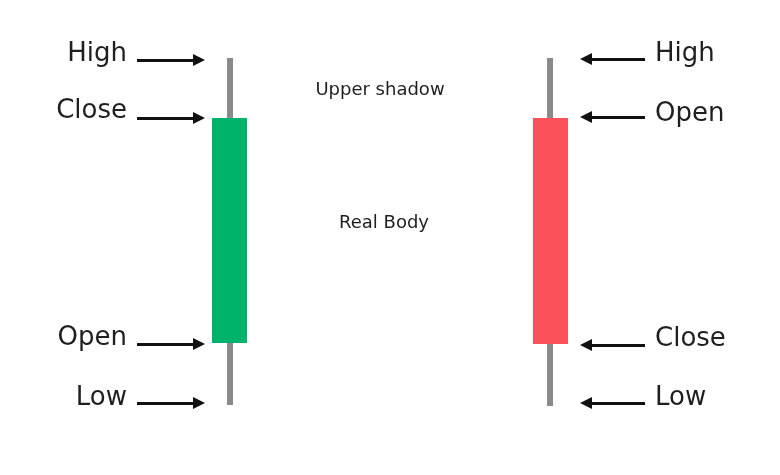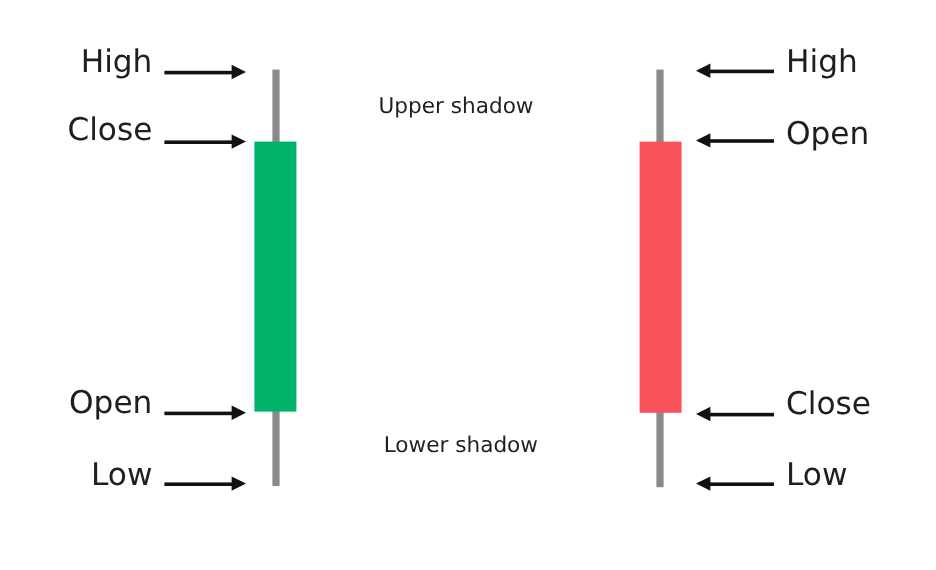--- a/index.html
+++ b/index.html
@@ -120,15 +120,15 @@
       <i class="head"></i>
     </div>
 
   <div class="lbl" style="left:655px; top:380px;">Low</div>
   <div class="arrow point-left" style="left:580px; top:397px; width:65px;">
       <i class="shaft"></i>
       <i class="head"></i>
     </div>
 
   <div class="center-lbl" style="left:380px; top:73px;">Upper shadow</div>
-  <div class="center-lbl" style="left:384px; top:356px;">Lower shadow</div>
+  <div class="center-lbl" style="left:384px; top:206px;">Real Body</div>
 
 </div>
 
 </body></html>

